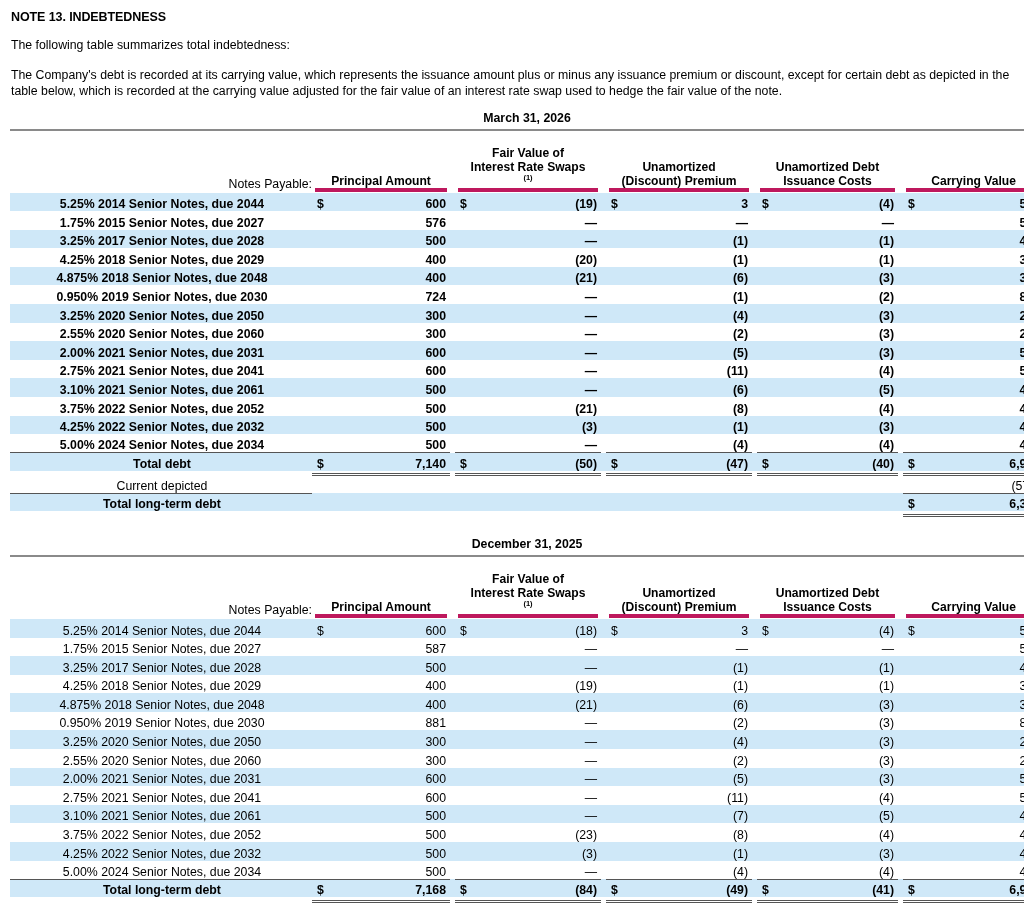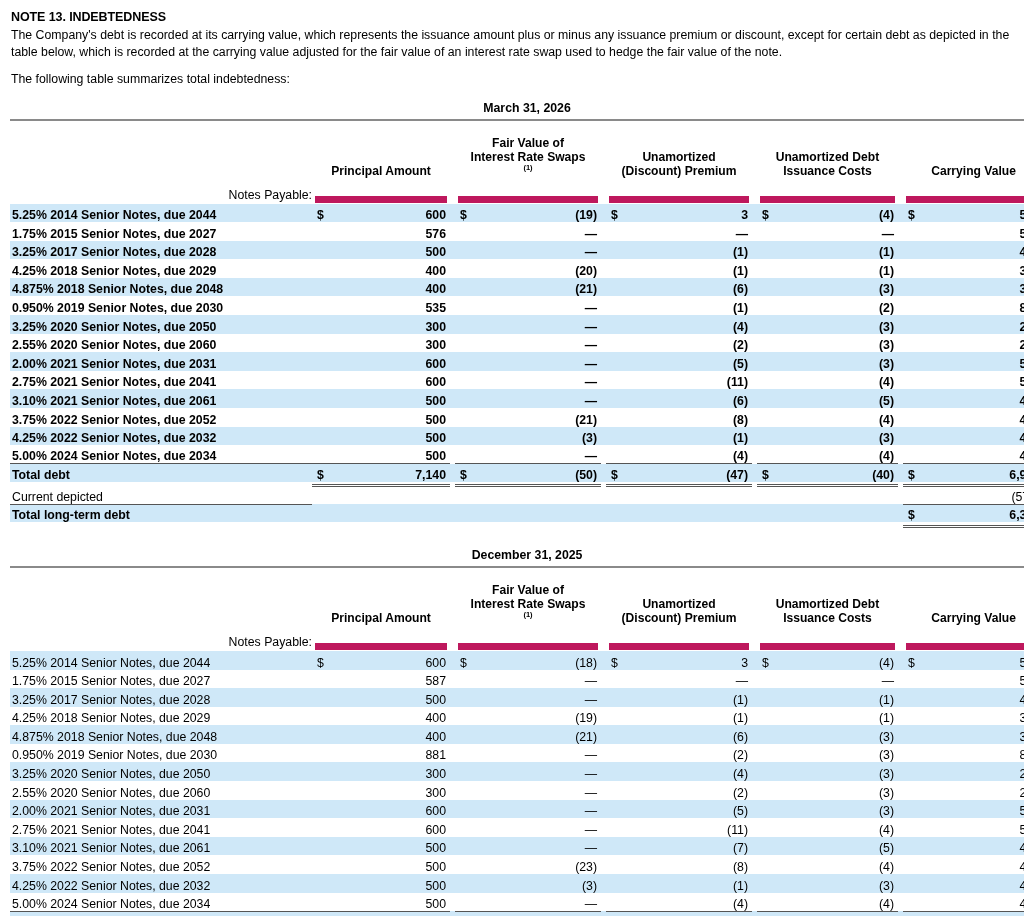--- a/index.html
+++ b/index.html
@@ -12,21 +12,21 @@
     font-family: "Liberation Sans", sans-serif;
     color: #000000;
     position: relative;
     overflow: hidden;
   }
   .page { padding: 6px 10px 0 10px; }
 
   .note-title {
     font-size: 12.5px; font-weight: bold;
     letter-spacing: -0.1px;
-    margin: 4px 0 3px 1px;
+    margin: 4px 0 13px 1px;
   }
   .para {
     font-size: 12.3px; line-height: 16.5px;
     margin: 0 0 11px 1px; text-align: left;
     max-width: 1004px;
   }
   .para.tight { margin-bottom: 13px; }
 
   
   .tbl {
@@ -50,34 +50,34 @@
   
   .ch {
     text-align: center;
     font-weight: bold;
     font-size: 12.1px;
     line-height: 14px;
     padding: 0 3px 1px 3px !important;
   }
   .ch .u {
     display: block;
-    border-bottom: 7px solid #be185d;
-    padding-bottom: 18px;
+    border-bottom: 4px solid #be185d;
+    padding-bottom: 0;
   }
   .lbl-hdr {
     text-align: right;
     font-size: 12.3px;
     padding-bottom: 2px !important;
   }
   .sup { font-size: 7.5px; vertical-align: super; line-height: 0; }
 
   
   tr.r td { height: 18.6px; }
   tr.shade td { background: #cfe8f8; }
-  .lbl { text-align: left; padding-left: 2px !important; white-space: nowrap; }
+  .lbl { text-align: center; padding-left: 2px !important; white-space: nowrap; }
   .cur { text-align: left; padding-left: 5px !important; width: 22px; }
   .num { text-align: right; padding-right: 4px !important; white-space: nowrap; }
   .gap { width: 5px; }
 
   .b .lbl, .b .num, .b .cur { font-weight: bold; }
 
   
   tr.total td { height: 18px; font-weight: bold; }
   .topline { border-top: 1px solid #555; }
   .dbl { border-bottom: 3px double #555; }
@@ -89,22 +89,22 @@
   }
   .footnote .sup { font-size: 7px; }
 </style>
 </head>
 <body>
 
 <div class="page">
 
   <div class="note-title">NOTE 13. INDEBTEDNESS</div>
 
+  <div class="para tight">The following table summarizes total indebtedness:</div>
   <div class="para">The Company's debt is recorded at its carrying value, which represents the issuance amount plus or minus any issuance premium or discount, except for certain debt as depicted in the table below, which is recorded at the carrying value adjusted for the fair value of an interest rate swap used to hedge the fair value of the note.</div>
-  <div class="para tight">The following table summarizes total indebtedness:</div>
 
   <table class="tbl">
     <colgroup>
       <col style="width:302px">
       <col style="width:24px">
         <col style="width:114px">
         <col style="width:5px">
       <col style="width:24px">
         <col style="width:122px">
         <col style="width:5px">
@@ -230,21 +230,21 @@
           <td class="gap"></td>
           <td class="cur"></td>
           <td class="num">(3)</td>
           <td class="gap"></td>
           <td class="cur"></td>
           <td class="num">370</td>
         </tr>
         <tr class="r b">
           <td class="lbl">0.950% 2019 Senior Notes, due 2030</td>
           <td class="cur"></td>
-          <td class="num">535</td>
+          <td class="num">724</td>
           <td class="gap"></td>
           <td class="cur"></td>
           <td class="num">—</td>
           <td class="gap"></td>
           <td class="cur"></td>
           <td class="num">(1)</td>
           <td class="gap"></td>
           <td class="cur"></td>
           <td class="num">(2)</td>
           <td class="gap"></td>

